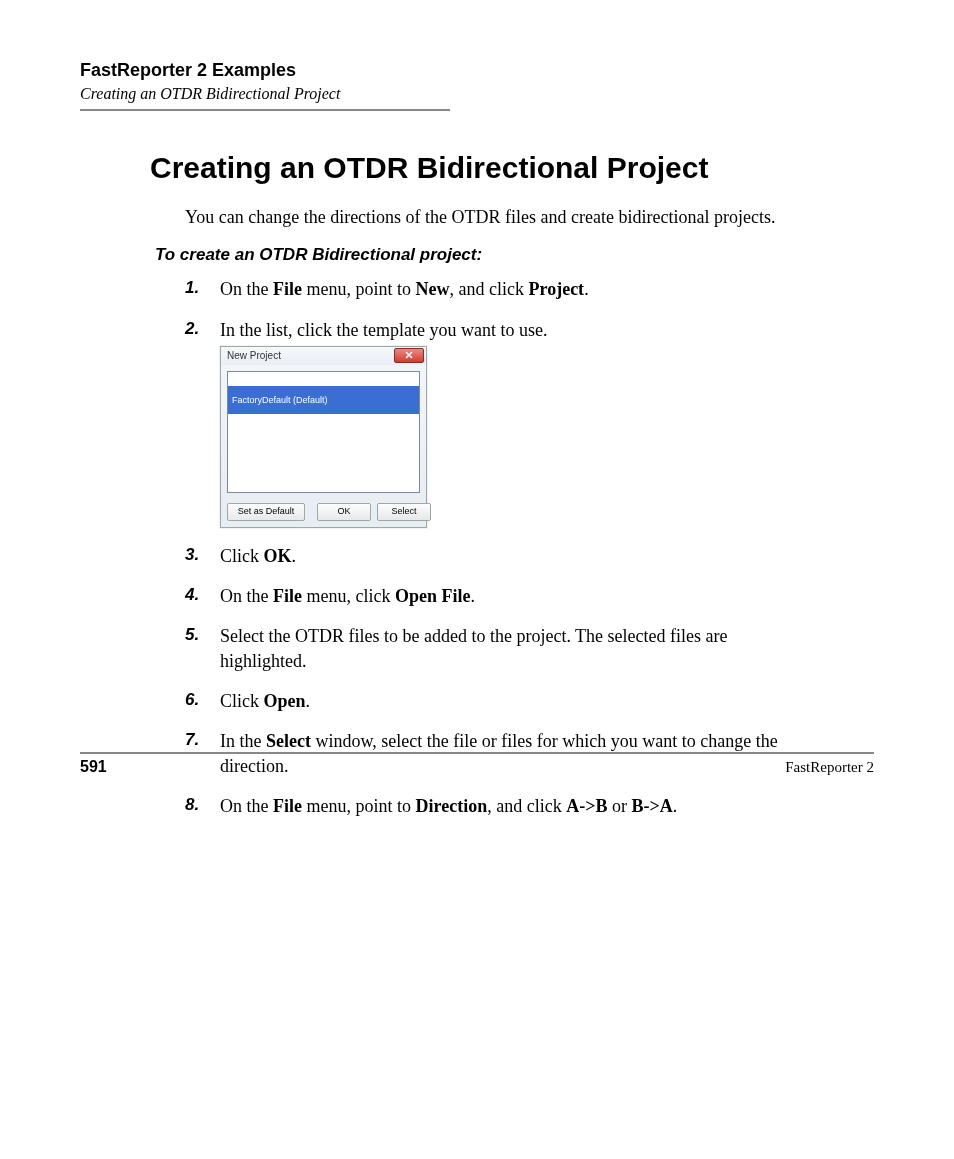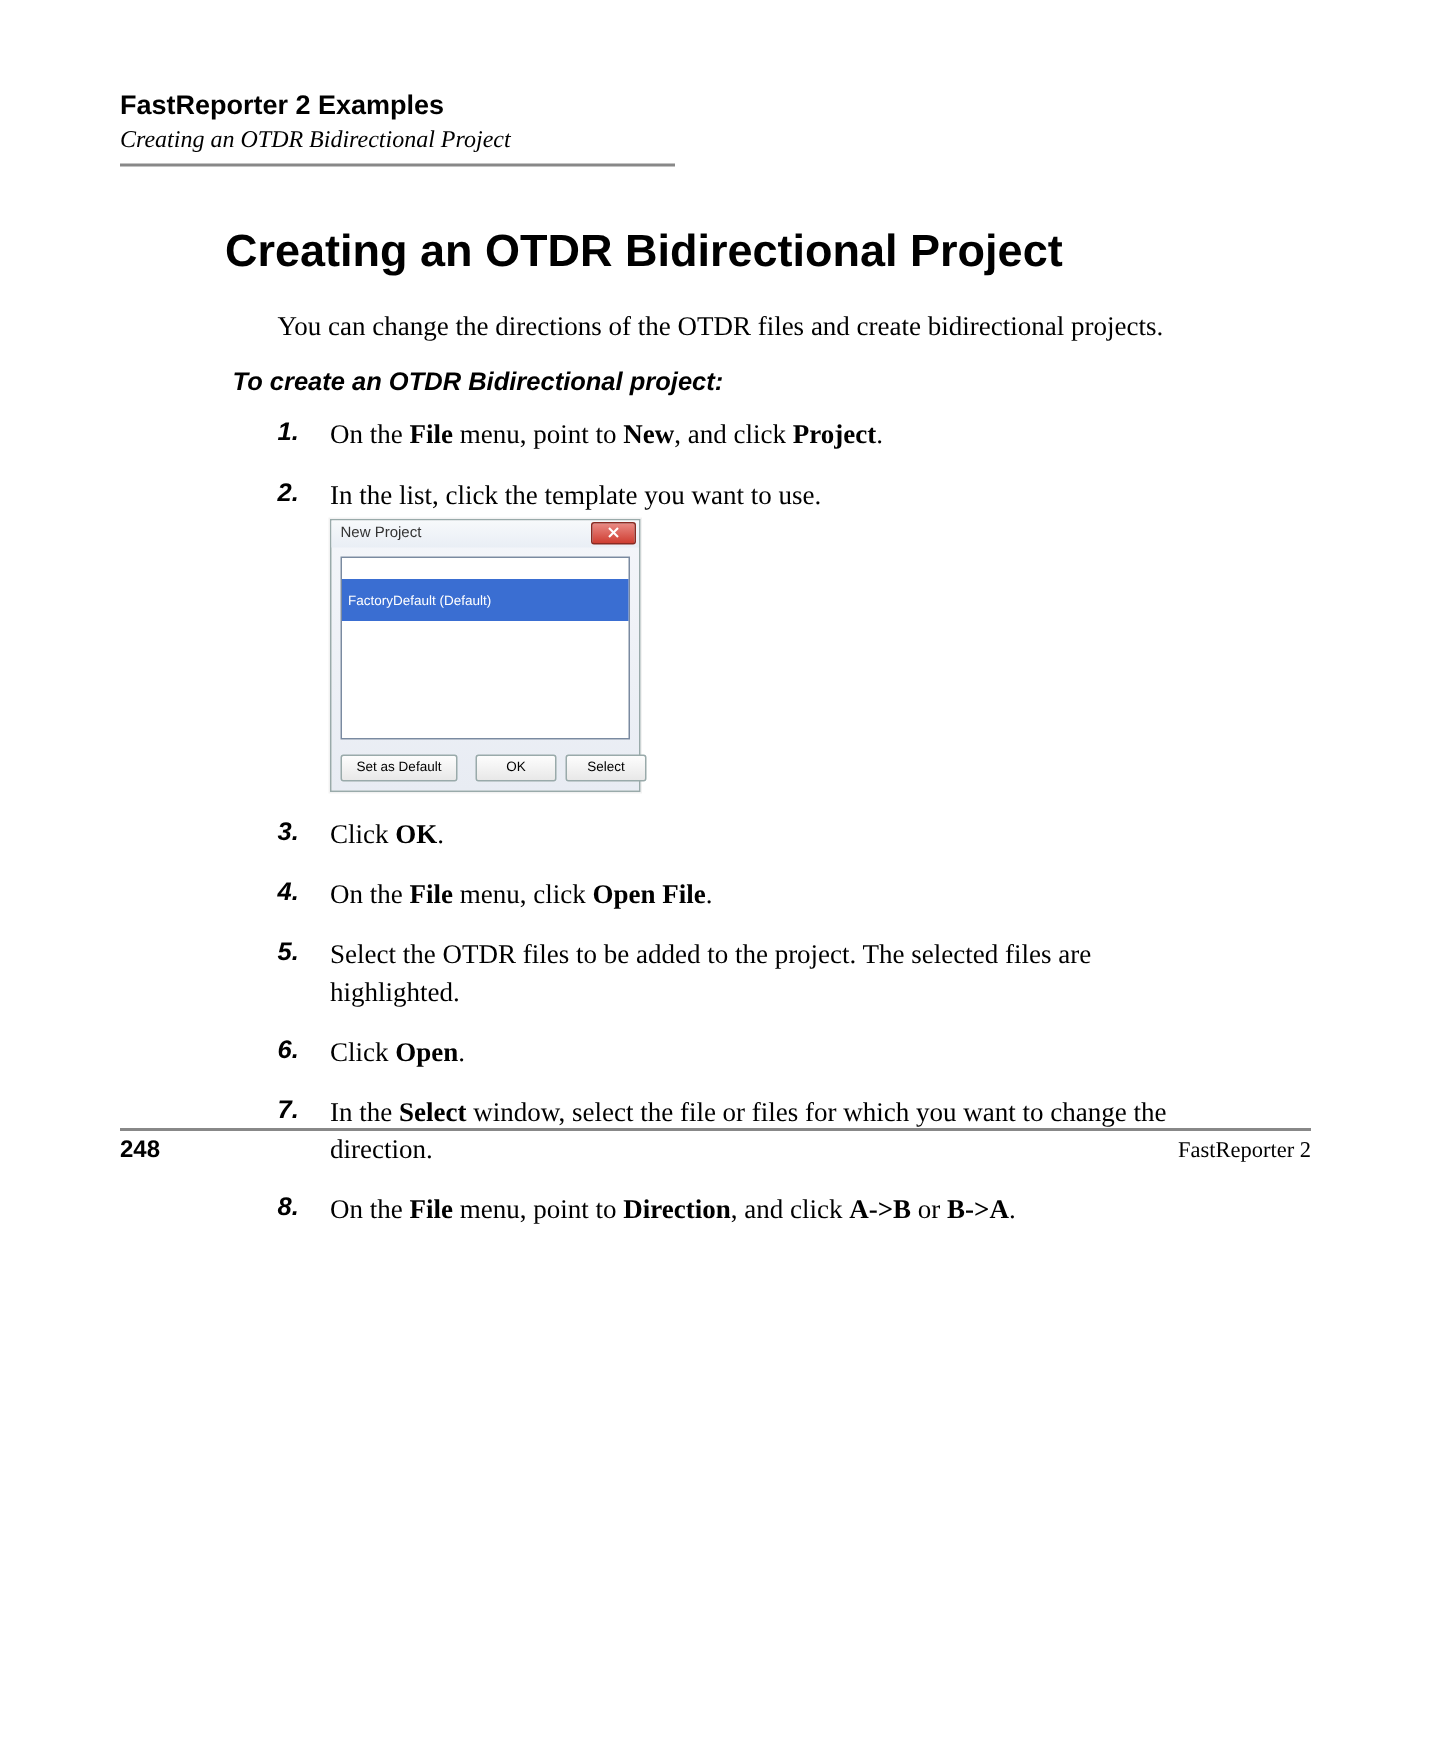--- a/index.html
+++ b/index.html
@@ -260,18 +260,18 @@
 
     <li>
       <span class="num">8.</span>
       <span><span>On the </span><span class="b">File</span><span> menu, point to </span><span class="b">Direction</span><span>, and click </span><span class="b">A-&gt;B</span><span> or </span><span class="b">B-&gt;A</span><span>.</span></span>
     </li>
   </ol>
 
   <div class="footer">
     <hr class="footer-rule">
     <div class="footer-row">
-      <span class="pn">248</span>
+      <span class="pn">591</span>
       <span class="prod">FastReporter 2</span>
     </div>
   </div>
 
 </div>
 
 </body></html>

